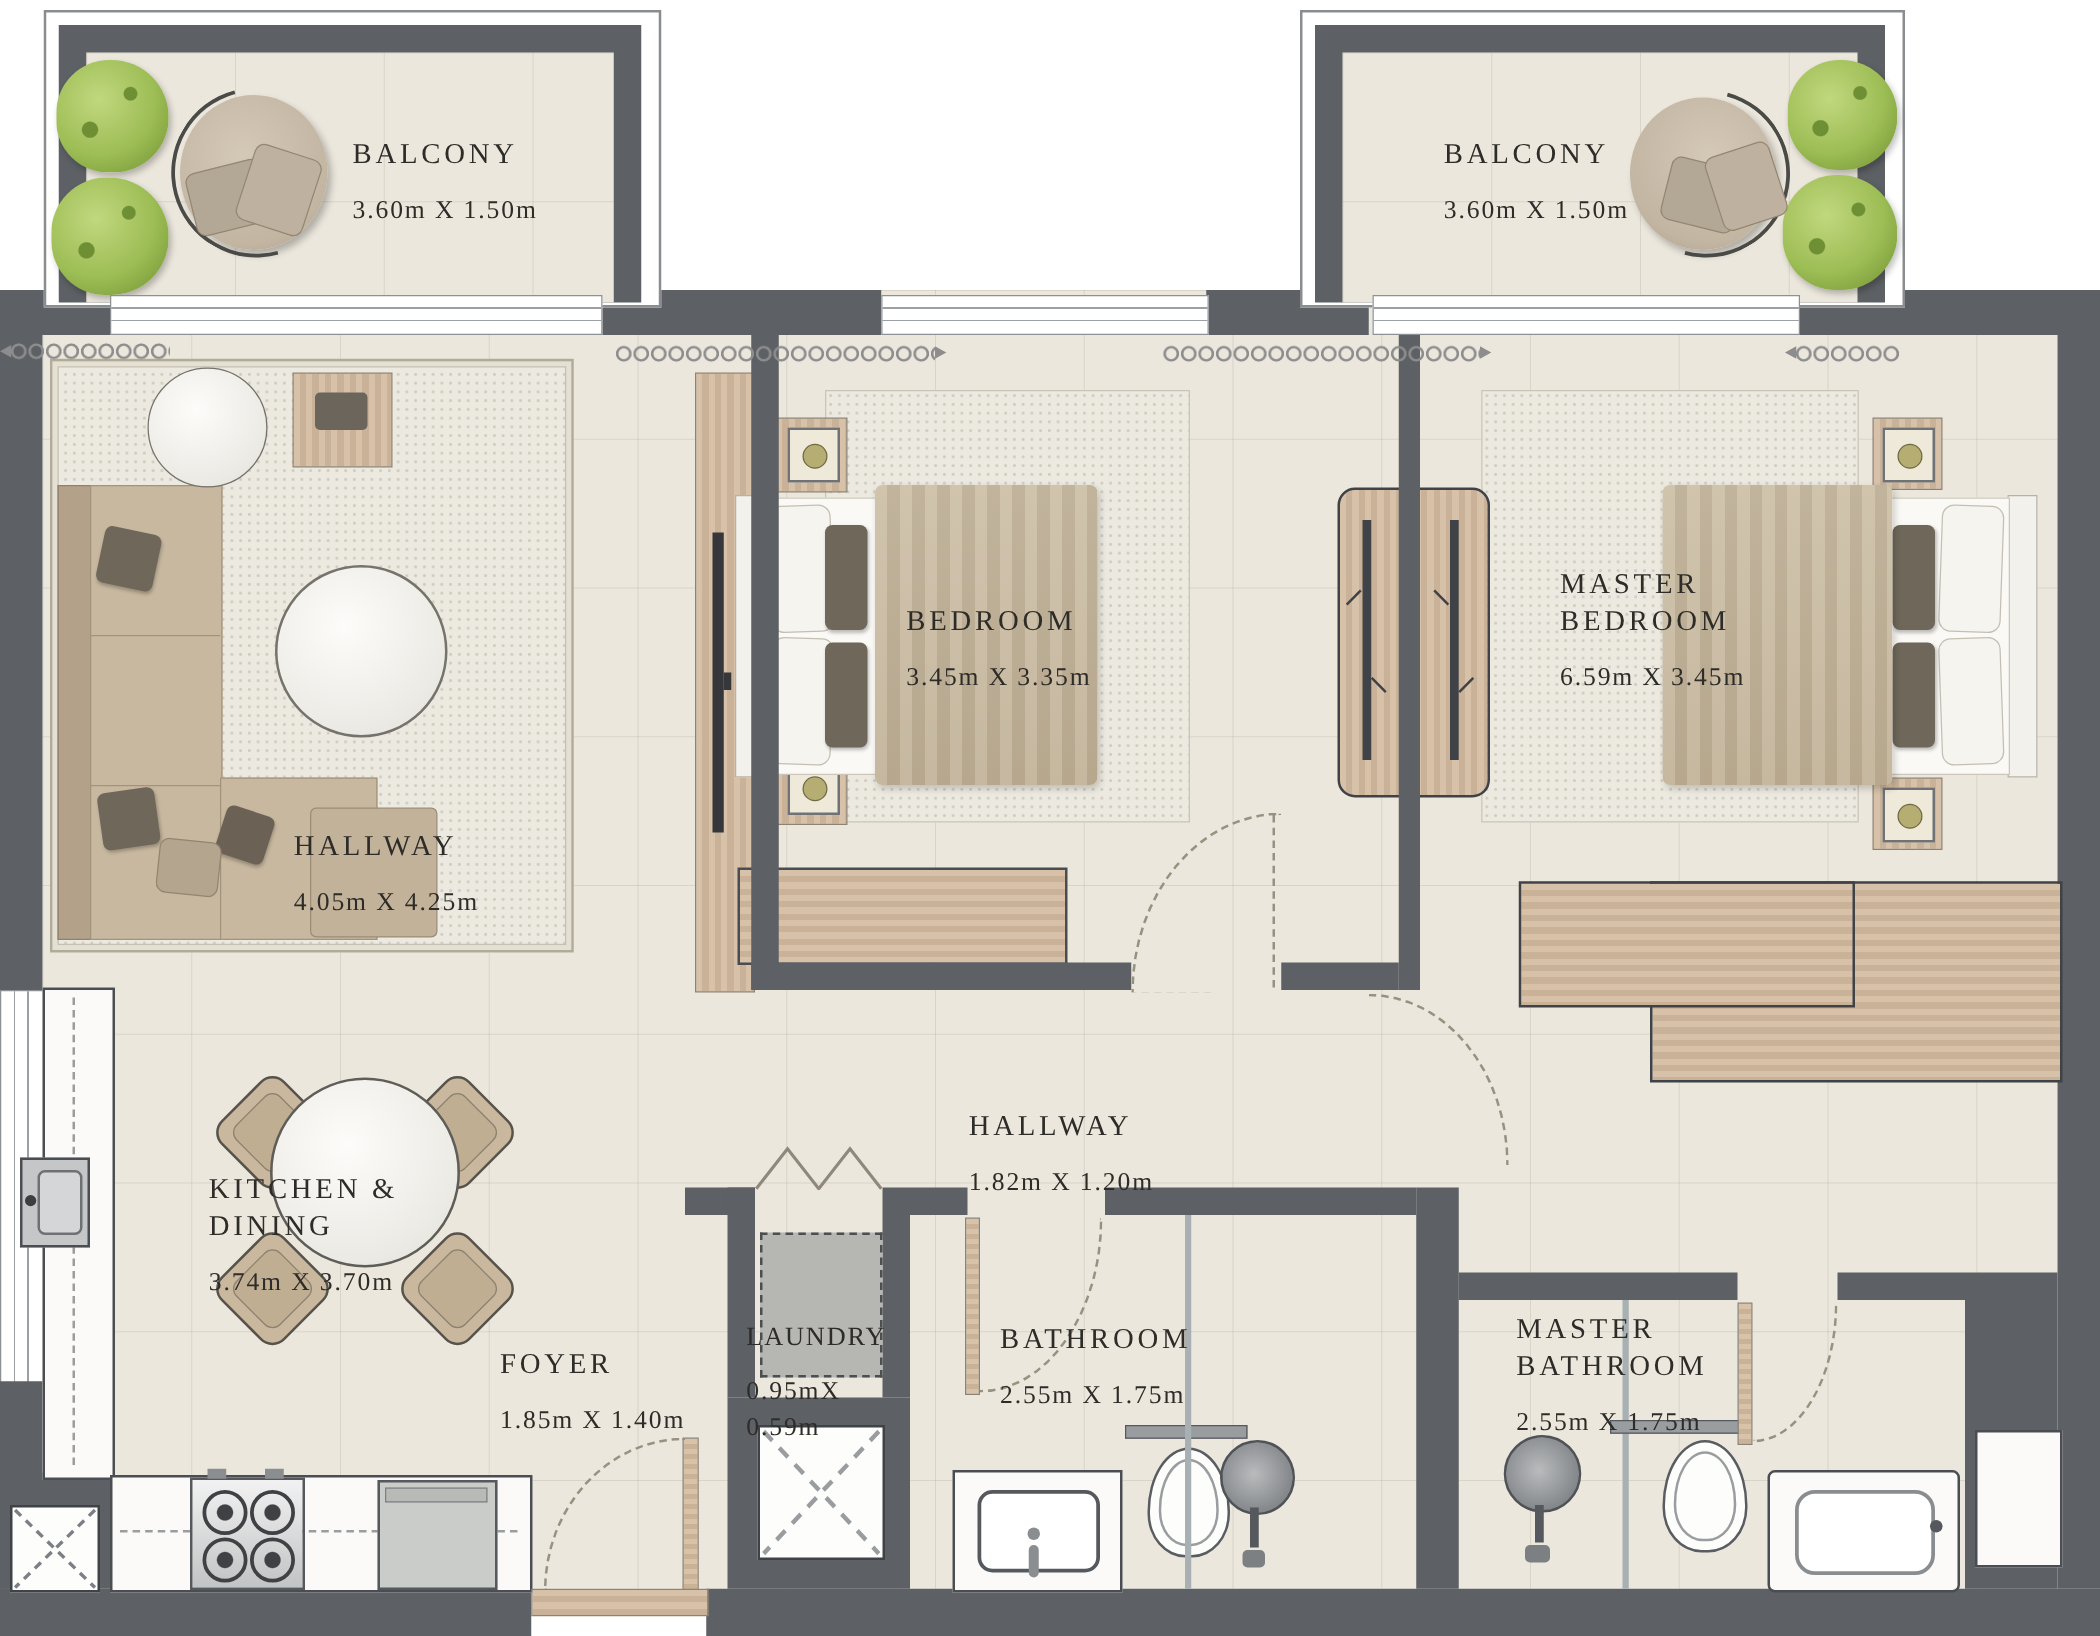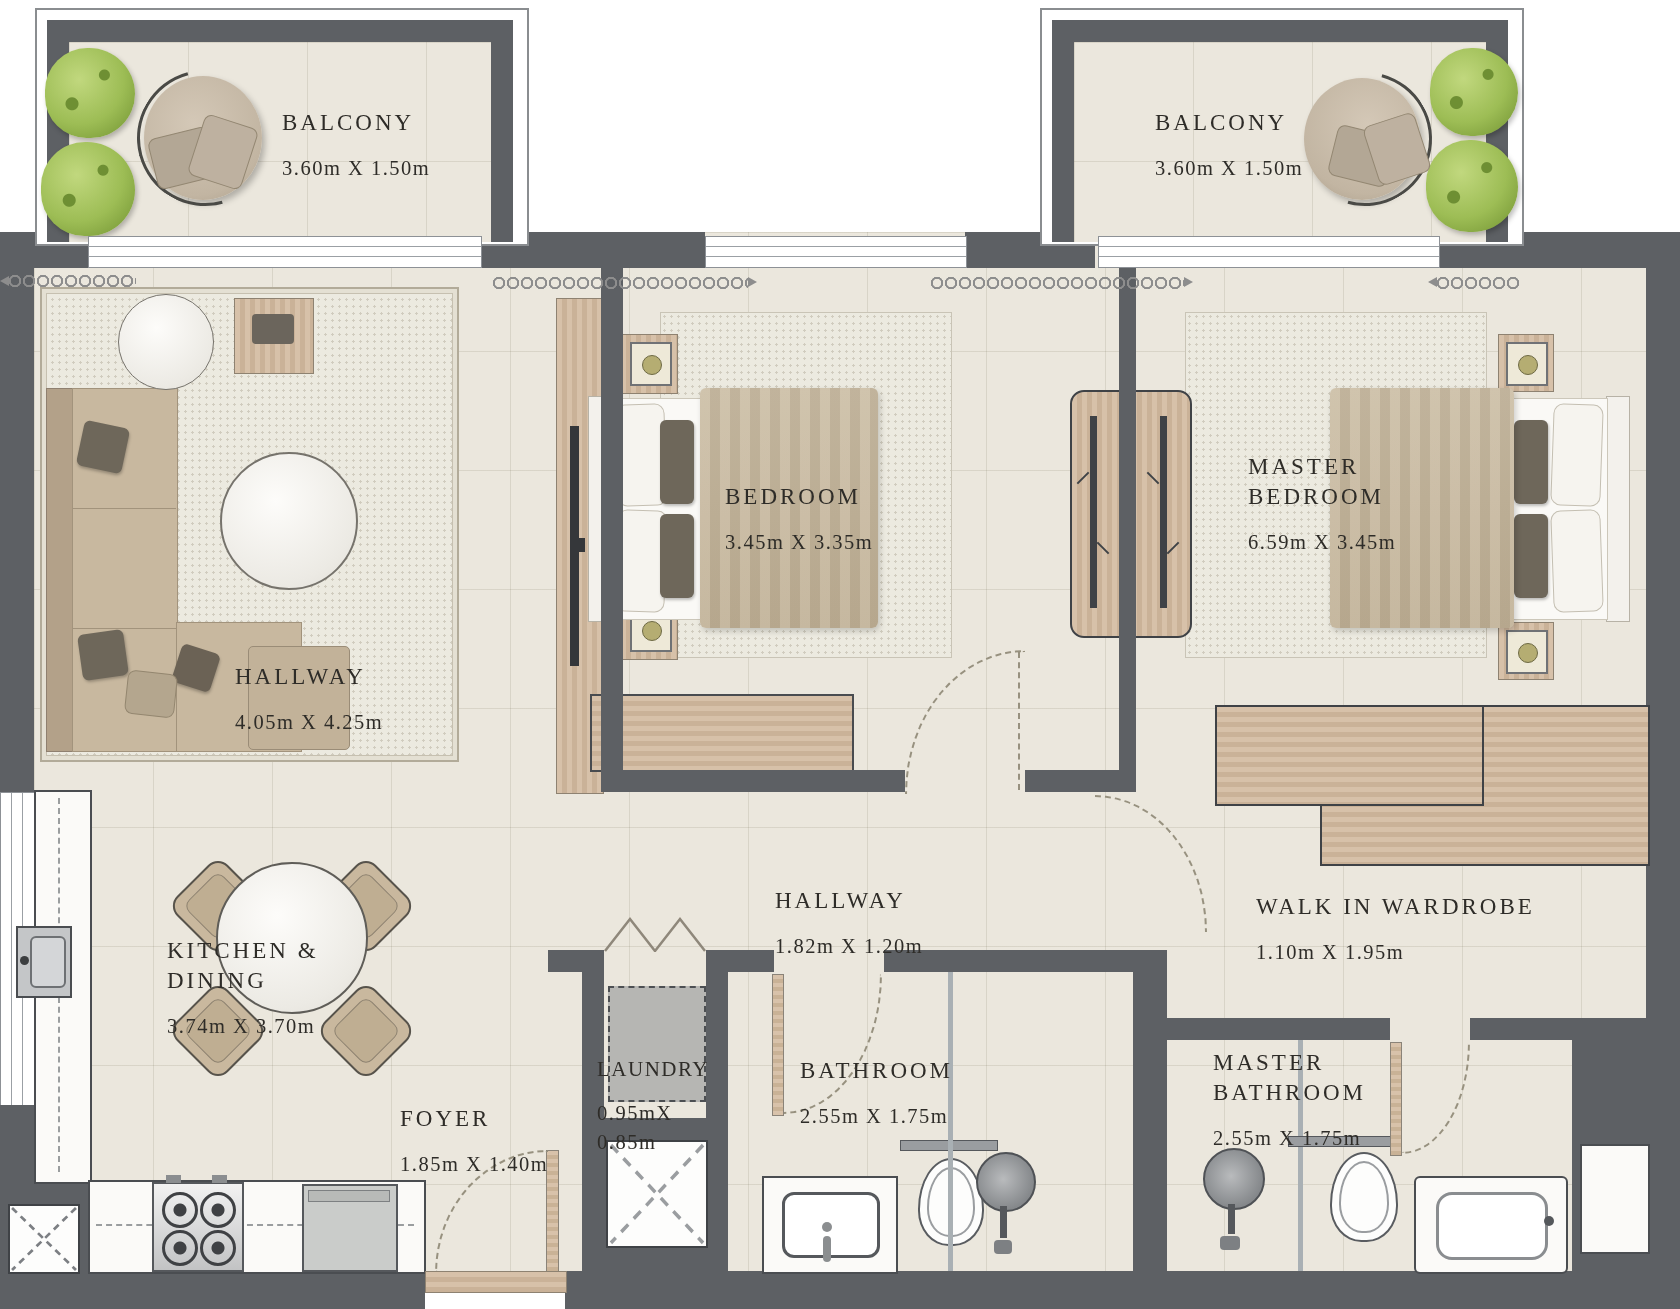--- a/index.html
+++ b/index.html
@@ -279,36 +279,32 @@
     <div class="dm">6.59m X 3.45m</div>
   </div>
   <div class="label" style="left:167px;top:936px;width:250px">
     <div class="nm">KITCHEN &amp; DINING</div>
     <div class="dm">3.74m X 3.70m</div>
   </div>
   <div class="label" style="left:775px;top:886px;width:240px">
     <div class="nm">HALLWAY</div>
     <div class="dm">1.82m X 1.20m</div>
   </div>
-  <div class="label" style="left:1256px;top:892px;width:370px">
-    <div class="nm">WALK IN WARDROBE</div>
-    <div class="dm">1.10m X 1.95m</div>
-  </div>
   <div class="label" style="left:597px;top:1056px;width:120px">
     <div class="nm" style="font-size:21px;letter-spacing:1.5px">LAUNDRY</div>
     <div class="dm">0.95mX
-0.85m</div>
+0.59m</div>
   </div>
   <div class="label" style="left:800px;top:1056px;width:240px">
     <div class="nm">BATHROOM</div>
     <div class="dm">2.55m X 1.75m</div>
   </div>
   <div class="label" style="left:1213px;top:1048px;width:240px">
     <div class="nm">MASTER
 BATHROOM</div>
     <div class="dm">2.55m X 1.75m</div>
   </div>
-  <div class="label" style="left:400px;top:1104px;width:200px">
+  <div class="label" style="left:400px;top:1076px;width:200px">
     <div class="nm">FOYER</div>
     <div class="dm">1.85m X 1.40m</div>
   </div>
 
 </div>
 
 </body></html>

